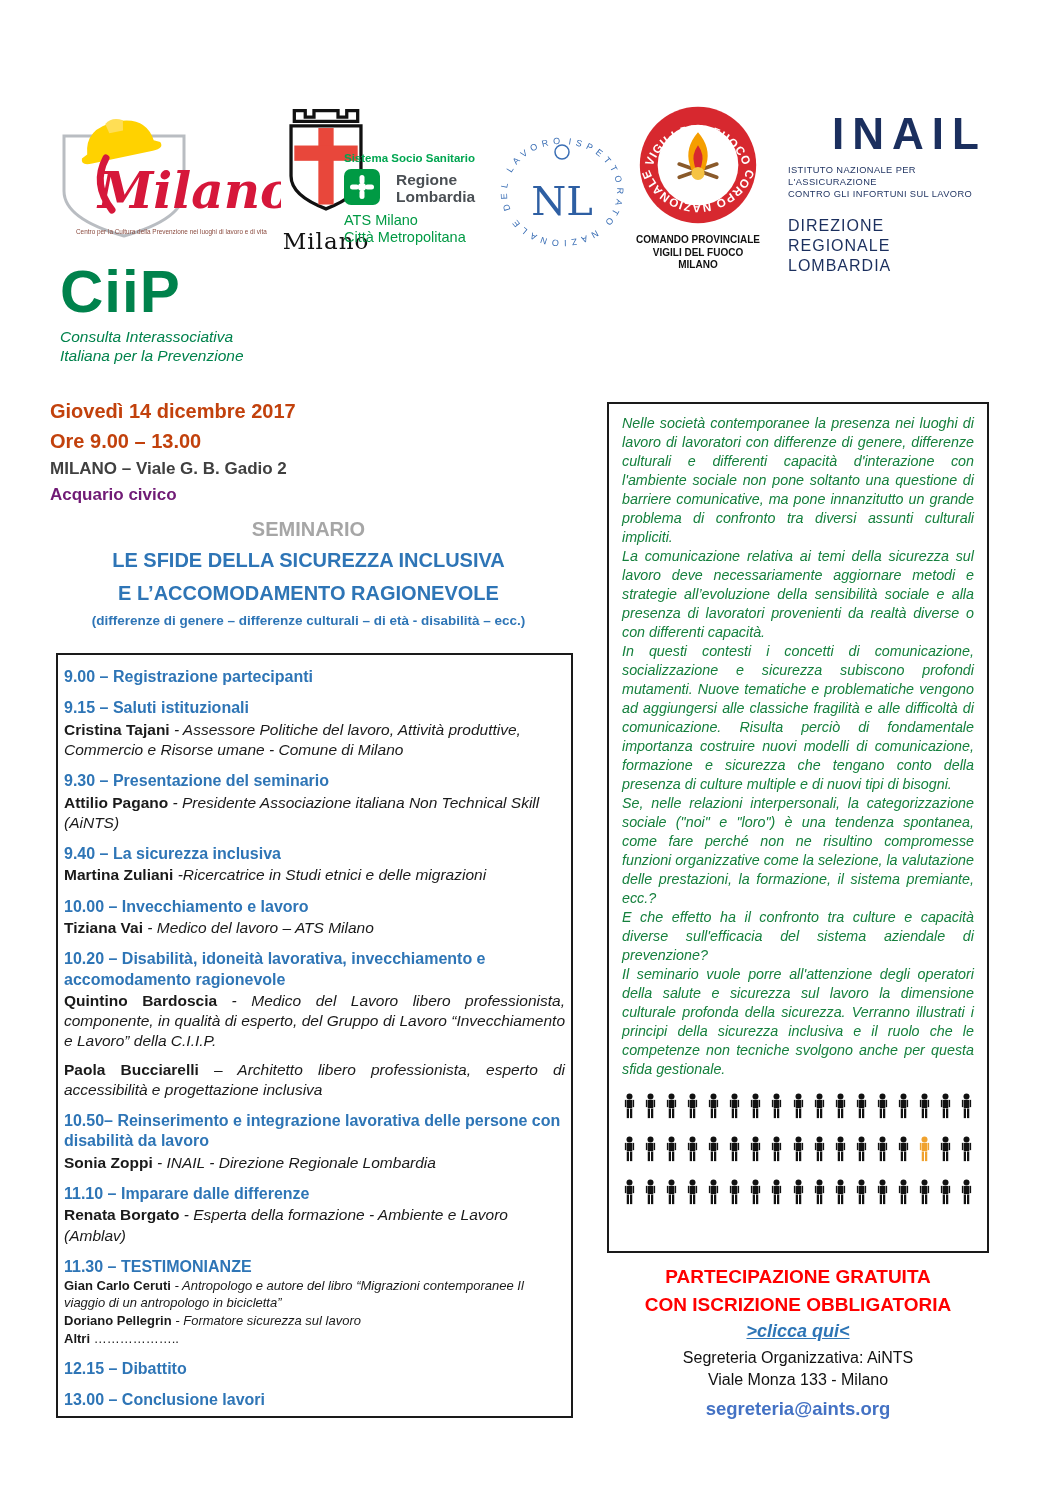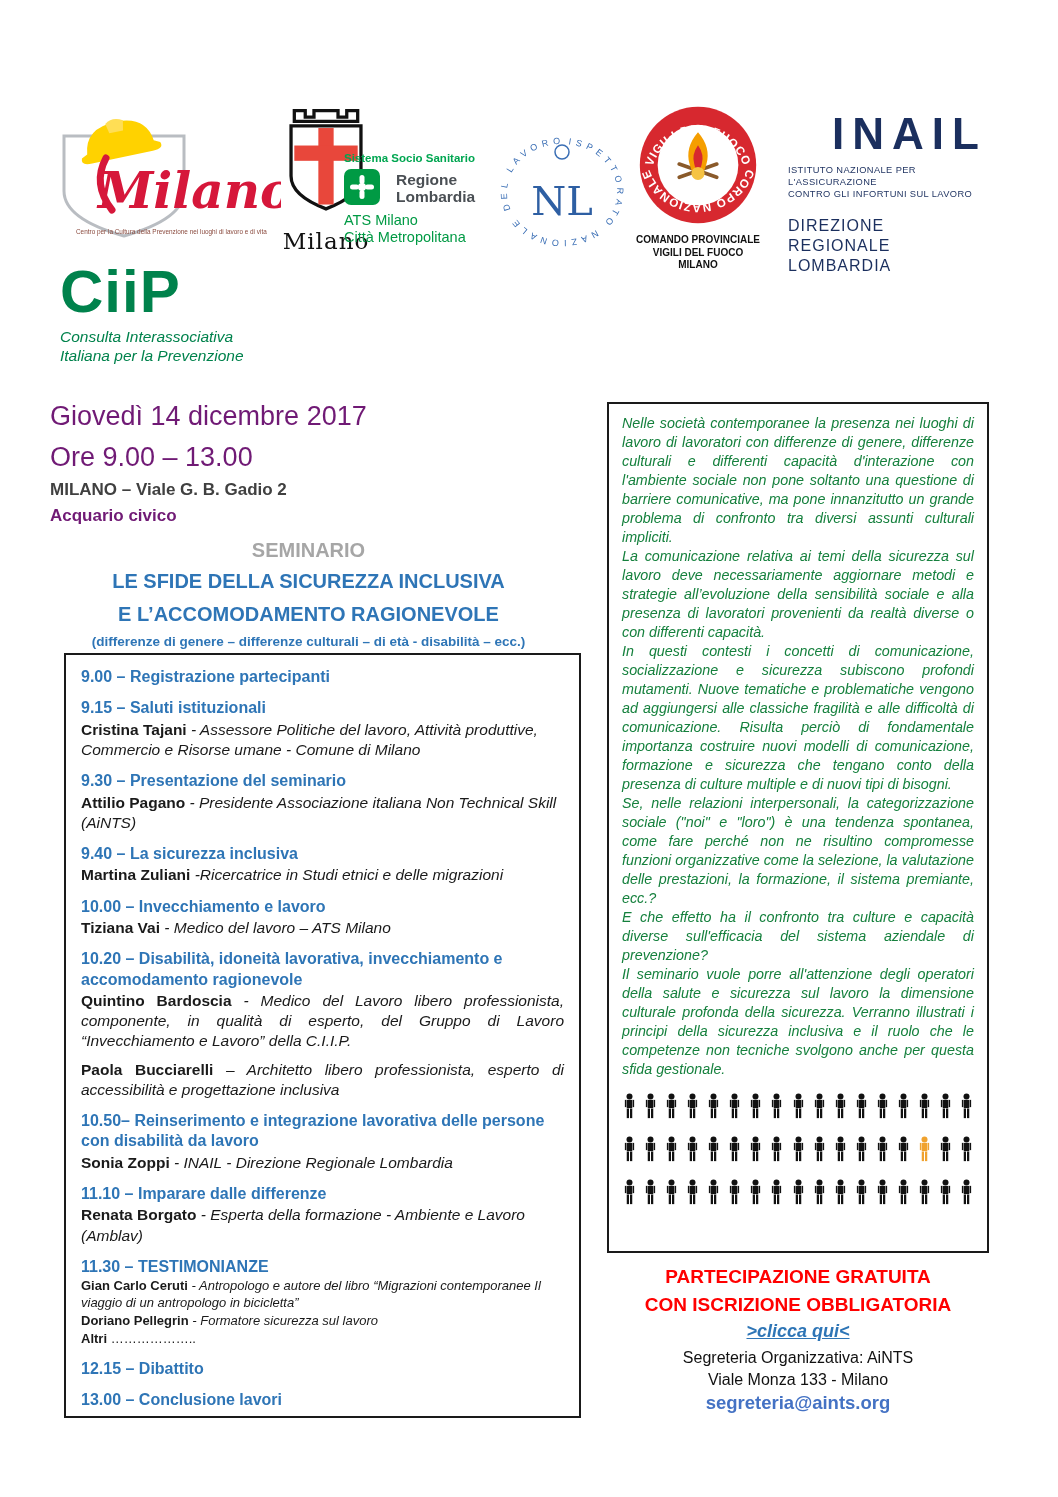--- a/index.html
+++ b/index.html
@@ -28,30 +28,30 @@
   .inail{left:788px;top:112px;width:200px;}
   .inail-word{color:#1B2F5E;font-weight:800;font-size:44px;letter-spacing:8px;line-height:1;font-family:"Liberation Sans",sans-serif;margin-left:44px;}
   .inail-sub{color:#1B2F5E;font-size:9.3px;letter-spacing:.4px;line-height:1.3;margin-top:8px;}
   .inail-dir{color:#1B2F5E;font-size:16px;letter-spacing:1px;line-height:1.25;margin-top:16px;}
   .ciip{left:60px;top:262px;width:240px;}
   .ciip-word{color:#00824C;font-weight:800;font-size:60px;line-height:1;letter-spacing:1px;}
   .ciip-cap{color:#00824C;font-style:italic;font-size:15.5px;line-height:1.2;margin-top:6px;}
 
   
   .event{position:absolute;left:50px;top:396px;width:517px;}
-  .ev-date,.ev-time{color:#701a75;font-size:27px;font-weight:normal;line-height:1.5;}
+  .ev-date,.ev-time{color:#c2410c;font-size:20px;font-weight:bold;line-height:1.5;}
   .ev-place{color:#404040;font-size:17px;font-weight:bold;line-height:1.55;}
   .ev-venue{color:#701a75;font-size:17px;font-weight:bold;line-height:1.5;}
   .ev-kicker{color:#A6A6A6;font-size:20px;font-weight:bold;text-align:center;margin-top:6px;line-height:1.5;}
   .ev-title{color:#2E75B6;font-size:20px;font-weight:bold;text-align:center;line-height:1.65;}
   .ev-sub{color:#2E75B6;font-size:13.5px;font-weight:bold;text-align:center;line-height:1.6;}
 
   
-  .program{position:absolute;left:64px;top:653px;width:517px;height:765px;
-    border:2px solid #1a1a1a;padding:12px 15px;overflow:hidden;}
+  .program{position:absolute;left:56px;top:653px;width:517px;height:765px;
+    border:2px solid #1a1a1a;padding:12px 6px;overflow:hidden;}
   .prog-item{margin-bottom:11px;}
   .prog-title{color:#2E75B6;font-weight:bold;font-size:16px;line-height:1.28;}
   .prog-speaker{font-size:15.5px;line-height:1.3;color:#1a1a1a;margin-top:1px;}
   .prog-speaker.justify{text-align:justify;}
   .prog-speaker.small{font-size:13px;line-height:1.3;}
   .prog-speaker.gap{margin-top:8px;}
   .spk-name{font-weight:bold;}
   .spk-rest{font-style:italic;}
   .spk-rest.plain{font-style:normal;}
 
@@ -61,21 +61,21 @@
   .abs-p{font-style:italic;font-size:14.3px;line-height:19px;text-align:justify;margin:0;color:#15803d;}
   .picto{margin-top:9px;display:flex;flex-direction:column;gap:5px;}
   .picto-row{display:flex;justify-content:space-between;}
 
   
   .reg-block{position:absolute;left:607px;top:1263px;width:382px;text-align:center;}
   .rb-red{color:#FF0000;font-size:19px;font-weight:bold;line-height:1.45;}
   .rb-link{color:#2E75B6;font-size:18px;font-weight:bold;font-style:italic;text-decoration:underline;display:inline-block;margin-top:3px;cursor:pointer;}
   .rb-org{color:#111;font-size:16px;font-weight:normal;margin-top:5px;line-height:1.4;}
   .rb-addr{color:#111;font-size:16px;line-height:1.4;}
-  .rb-mail{color:#4472C4;font-size:18.5px;font-weight:bold;}
+  .rb-mail{color:#4472C4;font-size:18.5px;font-weight:bold;margin-top:6px;}
 </style>
 </head>
 <body data-name="page">
 
 <div class="logo ccpm" data-name="ccpm-milano-logo">
   <svg width="235" height="155" viewBox="0 0 235 155">
     <path d="M18 30 h120 v55 q0 28 -60 45 q-60 -17 -60 -45 z" fill="none" stroke="#b9bdc2" stroke-width="3" data-name="shield-outline-icon"></path>
     <g data-name="hard-hat-icon" transform="rotate(-12 70 30)">
       <path d="M38 42 q3 -26 34 -26 q31 0 34 26 l6 3 q3 7 -9 7 h-62 q-12 0 -9 -7 z" fill="#FFD200"></path>
       <path d="M62 16 q8 -6 18 0 l-2 10 h-14 z" fill="#FFDE55"></path>

